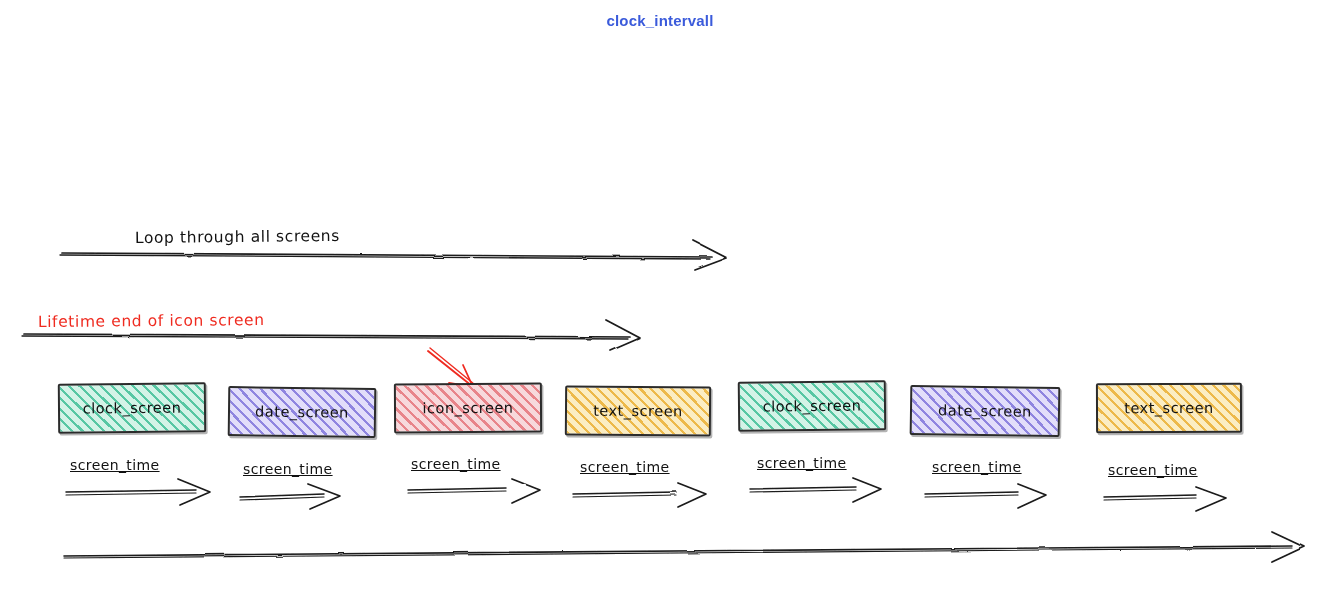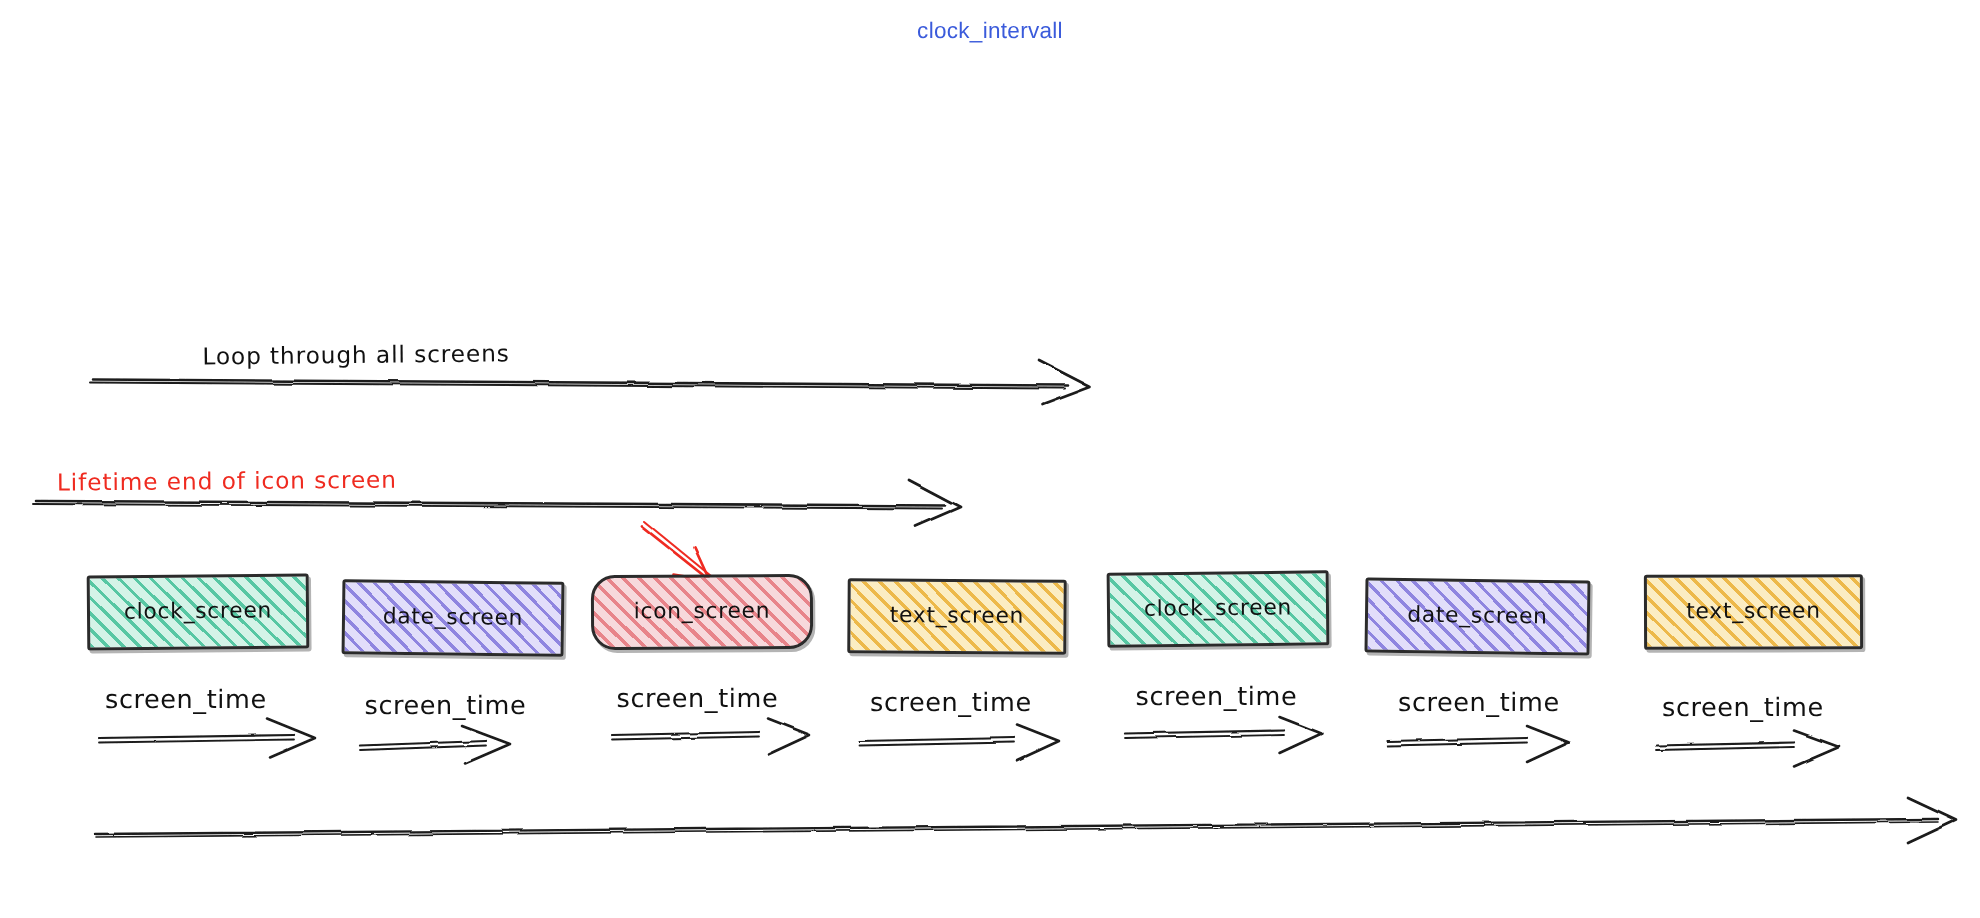--- a/index.html
+++ b/index.html
@@ -30,20 +30,21 @@
     position: absolute;
     left: 0;
     top: 12px;
     width: 1320px;
     text-align: center;
     font-family: "Liberation Sans", sans-serif;
     font-size: 15px;
     letter-spacing: 0.2px;
     color: #3b5bdb;
     white-space: nowrap;
+    font-weight: bold;
   }
 
   
   .hand {
     position: absolute;
     font-family: "DejaVu Sans", sans-serif;
     font-size: 15px;
     color: #111111;
     white-space: nowrap;
     letter-spacing: 0.6px;
@@ -66,24 +67,25 @@
   .lbl-time {
     left: 339px;
     top: 580px;
     font-size: 15.5px;
     margin-top: 44px;
   }
 
   .screen-time-label {
     position: absolute;
     font-family: "DejaVu Sans", sans-serif;
-    font-size: 17px;
+    font-size: 14px;
     color: #111111;
     white-space: nowrap;
     letter-spacing: 0.4px;
+    text-decoration: underline;
   }
 
   
   .screen-box {
     position: absolute;
     box-sizing: border-box;
     border: 2.2px solid #2b2b2b;
     border-radius: 2px;
     display: flex;
     align-items: center;
@@ -109,21 +111,20 @@
     background-image: repeating-linear-gradient(
       45deg,
       #8f85e0 0px, #8f85e0 2.2px,
       #e2defa 2.2px, #e2defa 7.5px);
   }
   .hatch-red {
     background-image: repeating-linear-gradient(
       45deg,
       #e8848a 0px, #e8848a 2.4px,
       #f7d9dc 2.4px, #f7d9dc 7.5px);
-    border-radius: 16px;
   }
   .hatch-yellow {
     background-image: repeating-linear-gradient(
       45deg,
       #edb94a 0px, #edb94a 2.3px,
       #fbedc3 2.3px, #fbedc3 7.5px);
   }
 </style>
 </head>
 <body>

